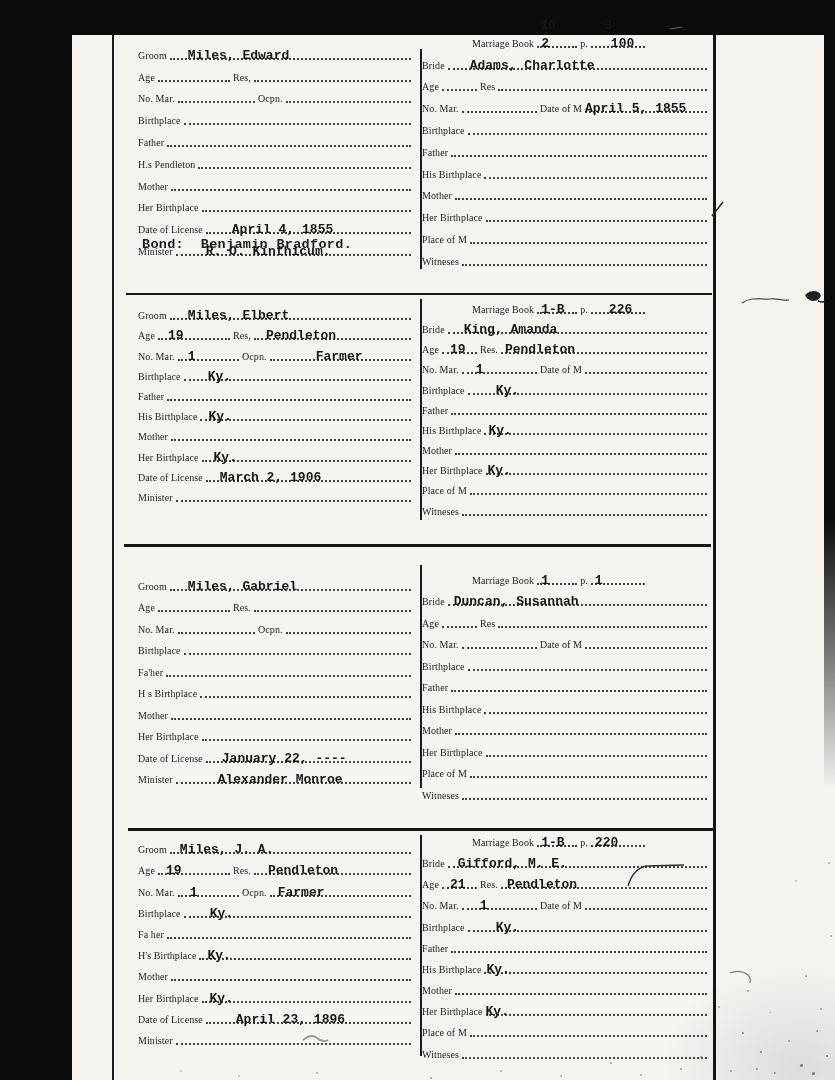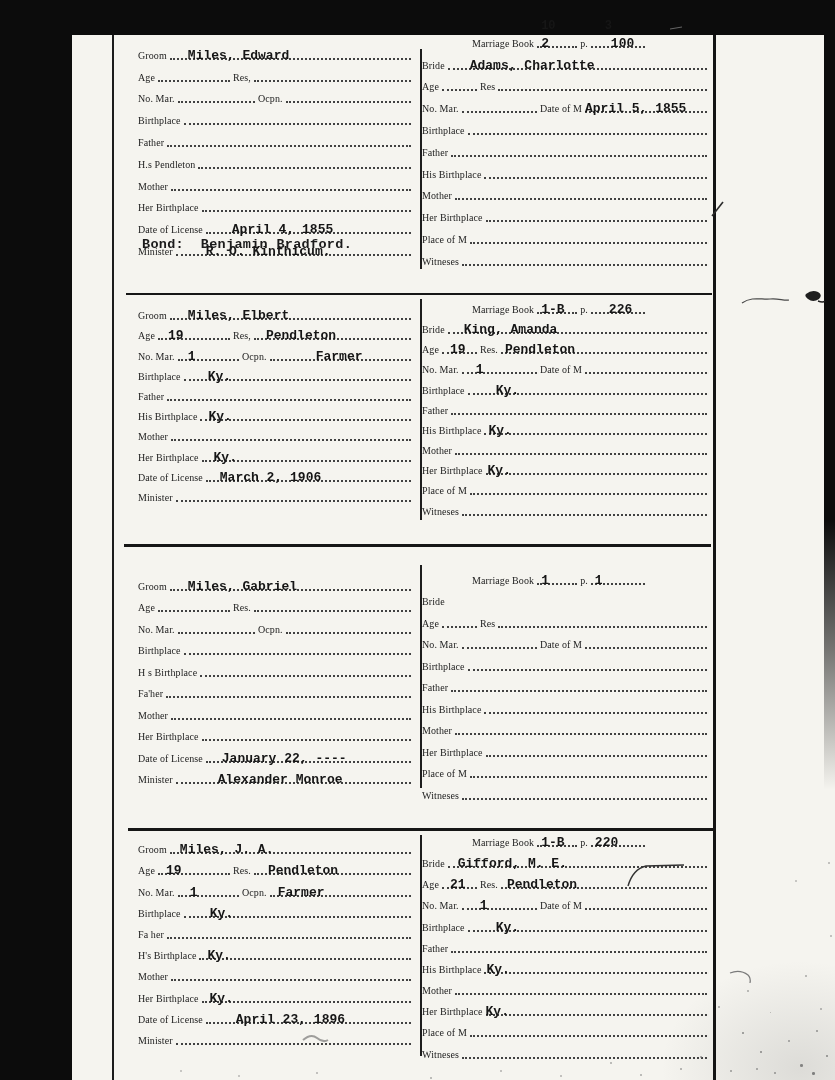--- a/index.html
+++ b/index.html
@@ -449,27 +449,27 @@
             </div>
           </div>
           <div class="row">
             <div class="cell">
               <span class="lbl">Birthplace</span>
               <div class="lead"></div>
             </div>
           </div>
           <div class="row">
             <div class="cell">
+              <span class="lbl">Fa'her</span>
+              <div class="lead"></div>
+            </div>
+          </div>
+          <div class="row">
+            <div class="cell">
               <span class="lbl">H s Birthplace</span>
-              <div class="lead"></div>
-            </div>
-          </div>
-          <div class="row">
-            <div class="cell">
-              <span class="lbl">Fa'her</span>
               <div class="lead"></div>
             </div>
           </div>
           <div class="row">
             <div class="cell">
               <span class="lbl">Mother</span>
               <div class="lead"></div>
             </div>
           </div>
           <div class="row">
@@ -502,20 +502,23 @@
               <span class="val" style="left: 4px;">1</span>
             </div>
             <span class="lbl">p.</span>
             <div class="lead page-lead">
               <span class="val" style="left: 4px;">1</span>
             </div>
           </div>
           <div class="row">
             <div class="cell">
               <span class="lbl">Bride</span>
+              <div class="lead">
+                <span class="val" style="left: 6px;">Duncan, Susannah</span>
+              </div>
             </div>
           </div>
           <div class="row">
             <div class="cell fixed" style="flex: 0 0 58px;">
               <span class="lbl">Age</span>
               <div class="lead"></div>
             </div>
             <div class="cell">
               <span class="lbl">Res</span>
               <div class="lead"></div>

